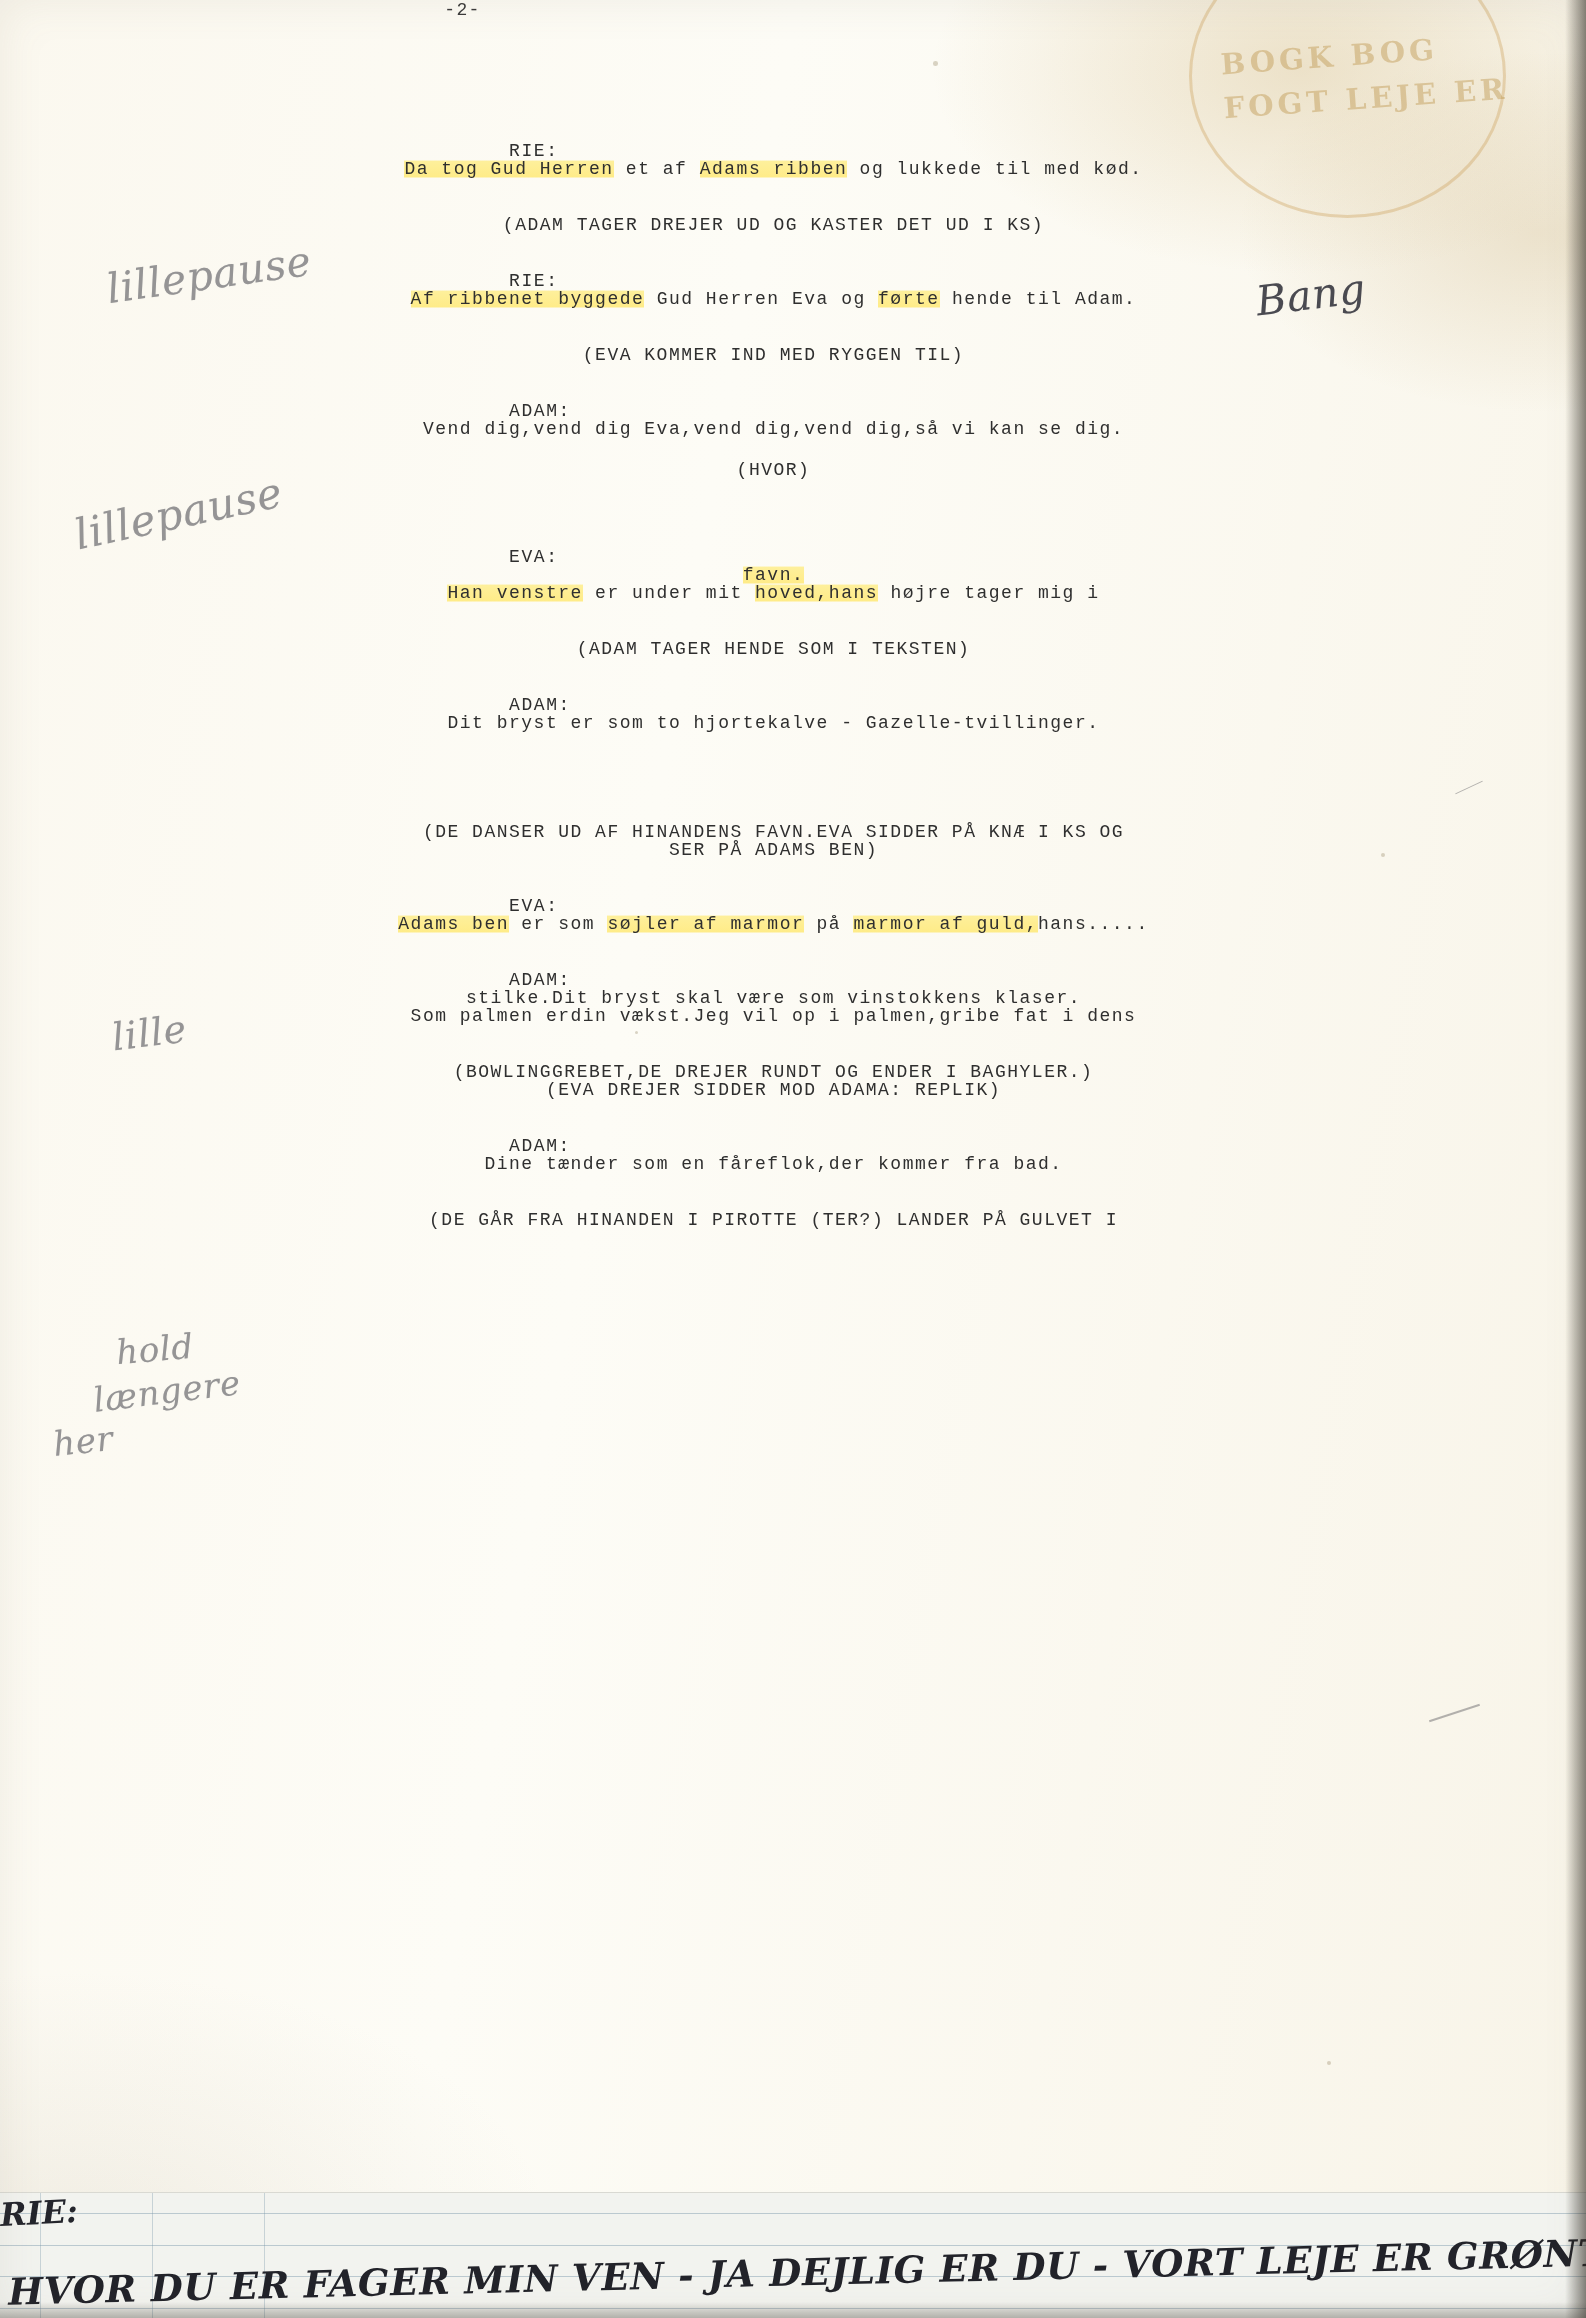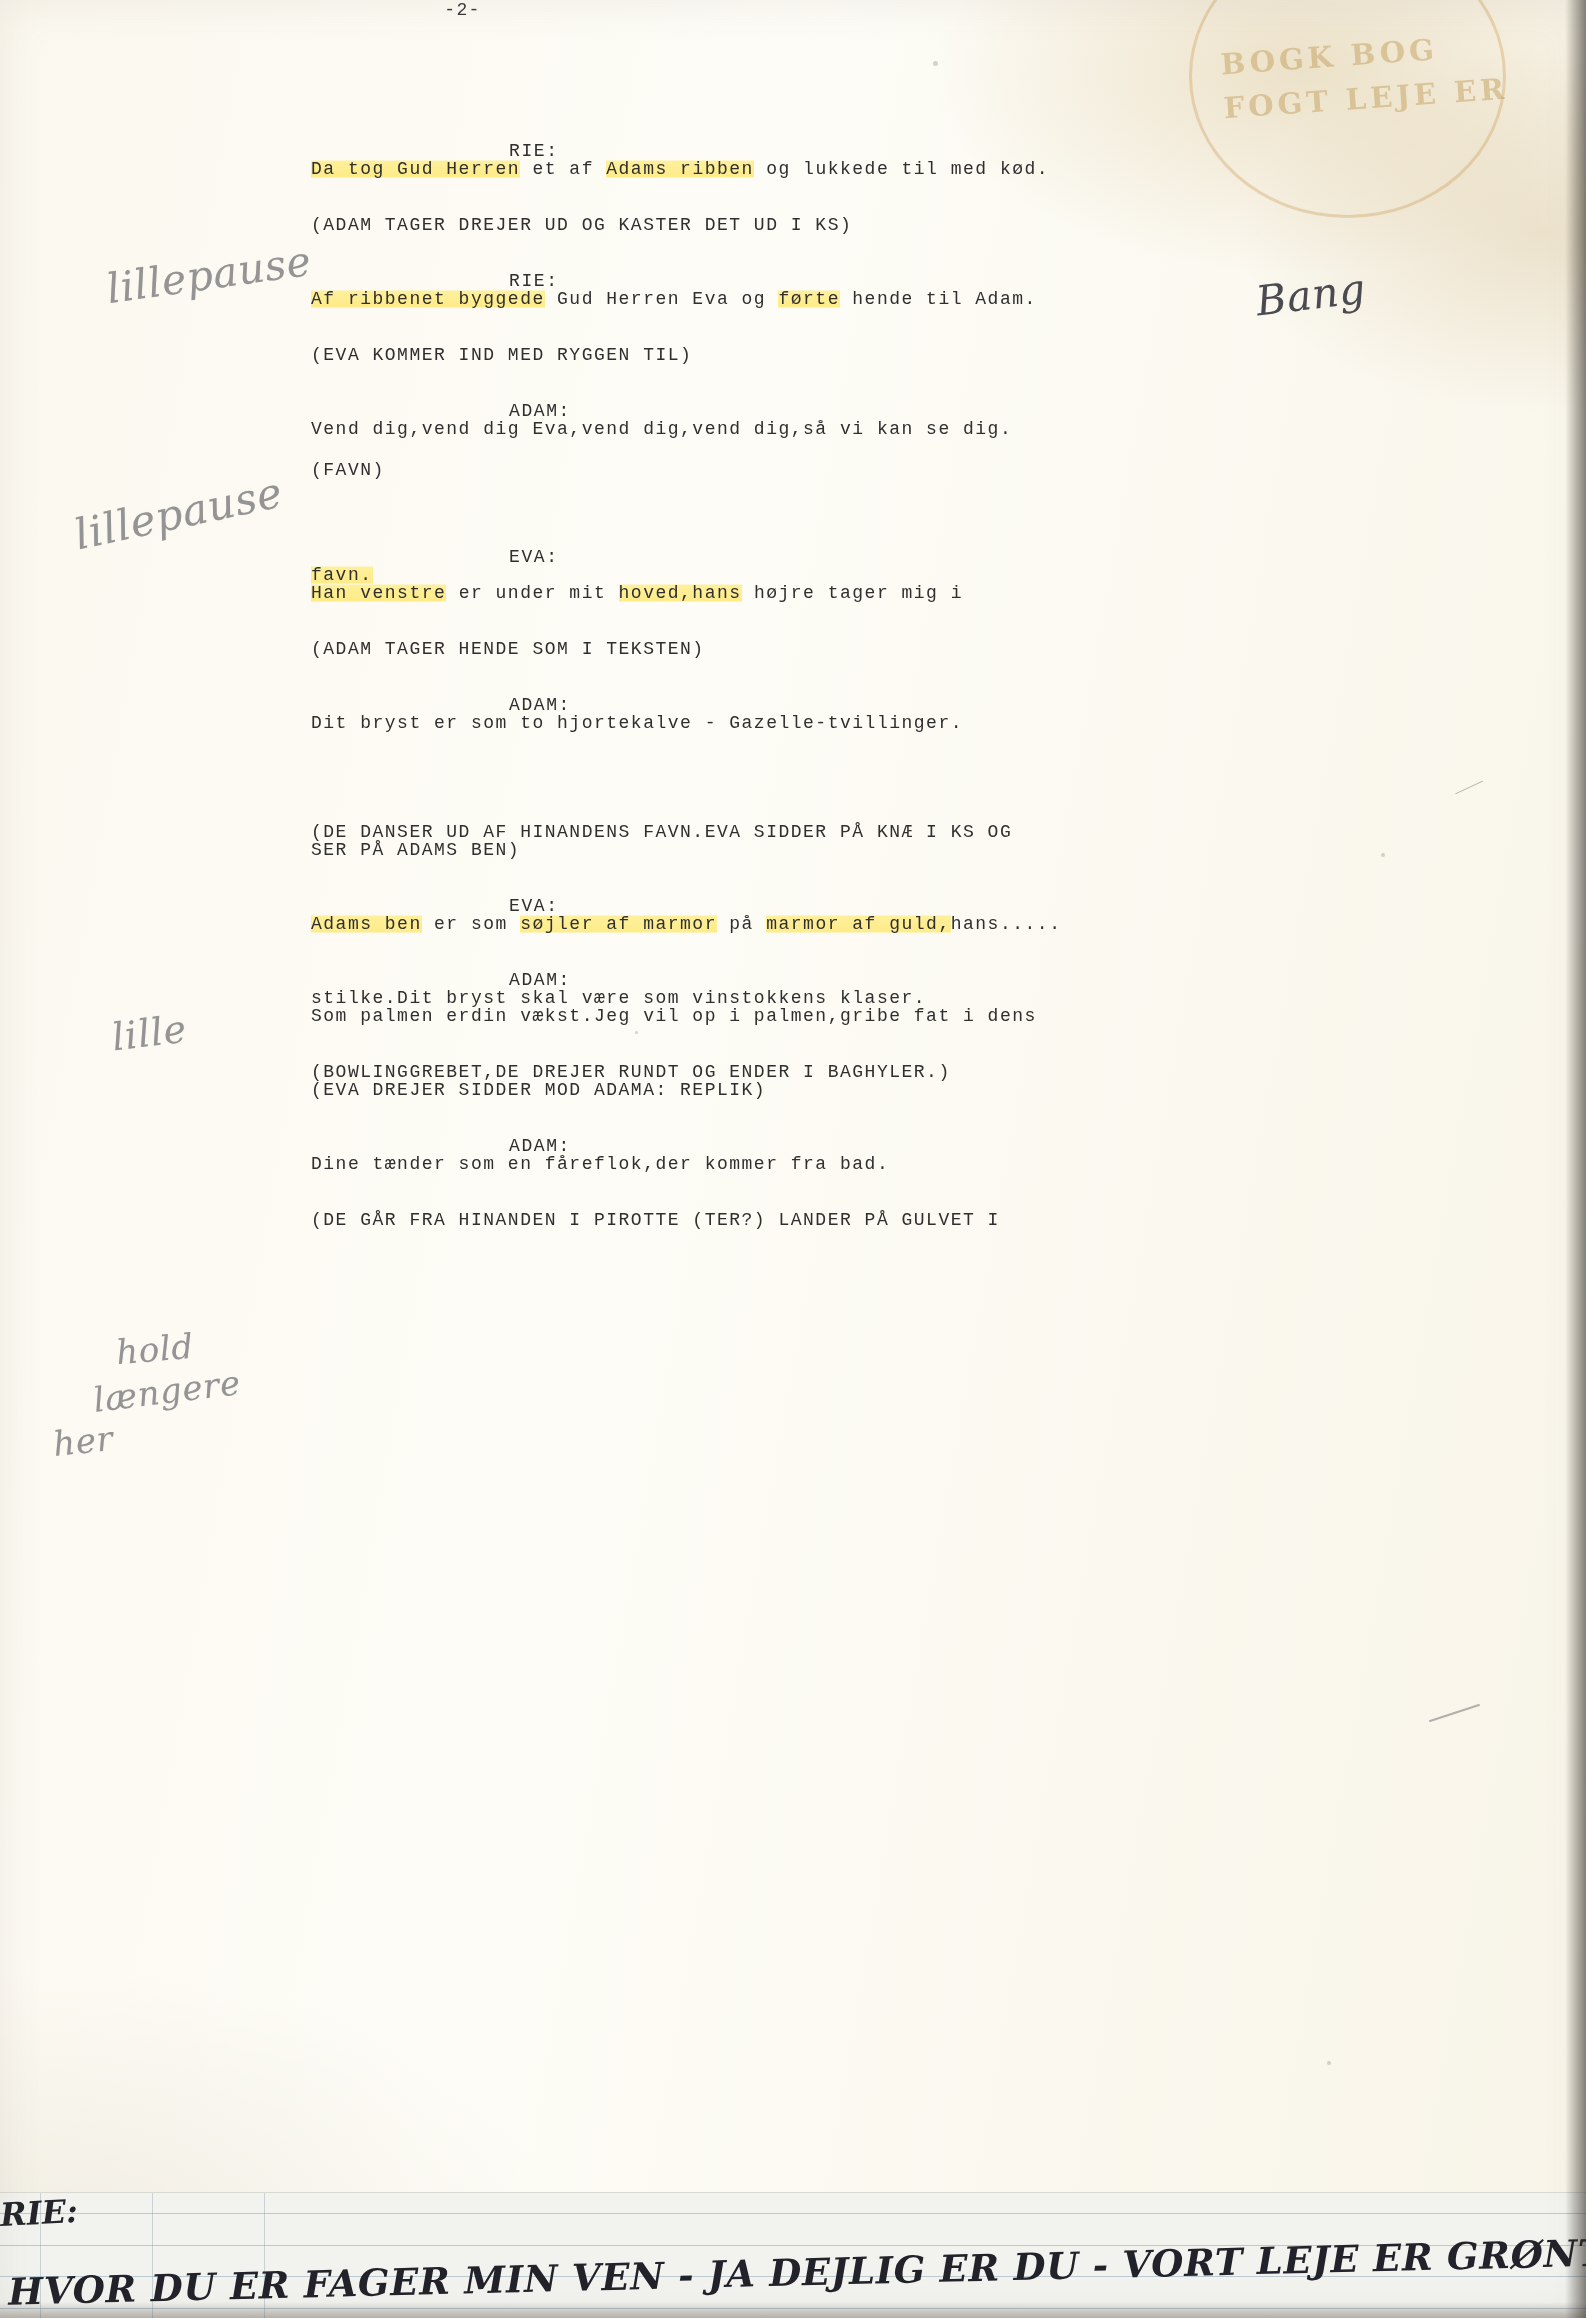--- a/index.html
+++ b/index.html
@@ -102,20 +102,21 @@
   }
   .blk { margin-bottom: 0; }
   .speaker {
     text-align: left;
     letter-spacing: 1.6px;
     margin: 0;
   }
   .line {
     margin: 0;
     white-space: pre-wrap;
+    text-align: center;
   }
   .gap-s { height: 22.5px; }
   .gap-m { height: 38px; }
   .gap-xl { height: 69px; }
 
   .hl {
     background: linear-gradient(to bottom, rgba(255,240,140,0.0) 4%, rgba(255,235,120,0.72) 12%, rgba(255,232,110,0.80) 88%, rgba(255,240,150,0.0) 97%);
     box-decoration-break: clone;
     -webkit-box-decoration-break: clone;
   }
@@ -255,21 +256,21 @@
       <div class="gap-m"></div>
 
       <div class="blk">
         <div class="speaker" style="padding-left:198px">ADAM:</div>
         <div class="line">Vend dig,vend dig Eva,vend dig,vend dig,så vi kan se dig.</div>
       </div>
 
       <div class="gap-s"></div>
 
       <div class="blk">
-        <div class="line">(FAVN)</div>
+        <div class="line">(HVOR)</div>
       </div>
 
       <div class="gap-xl"></div>
 
       <div class="blk">
         <div class="speaker" style="padding-left:198px">EVA:</div>
         <div class="line"><span class="hl">favn.</span></div>
         <div class="line"><span class="hl">Han venstre</span> er under mit <span class="hl">hoved,hans</span> højre tager mig i</div>
       </div>
 

